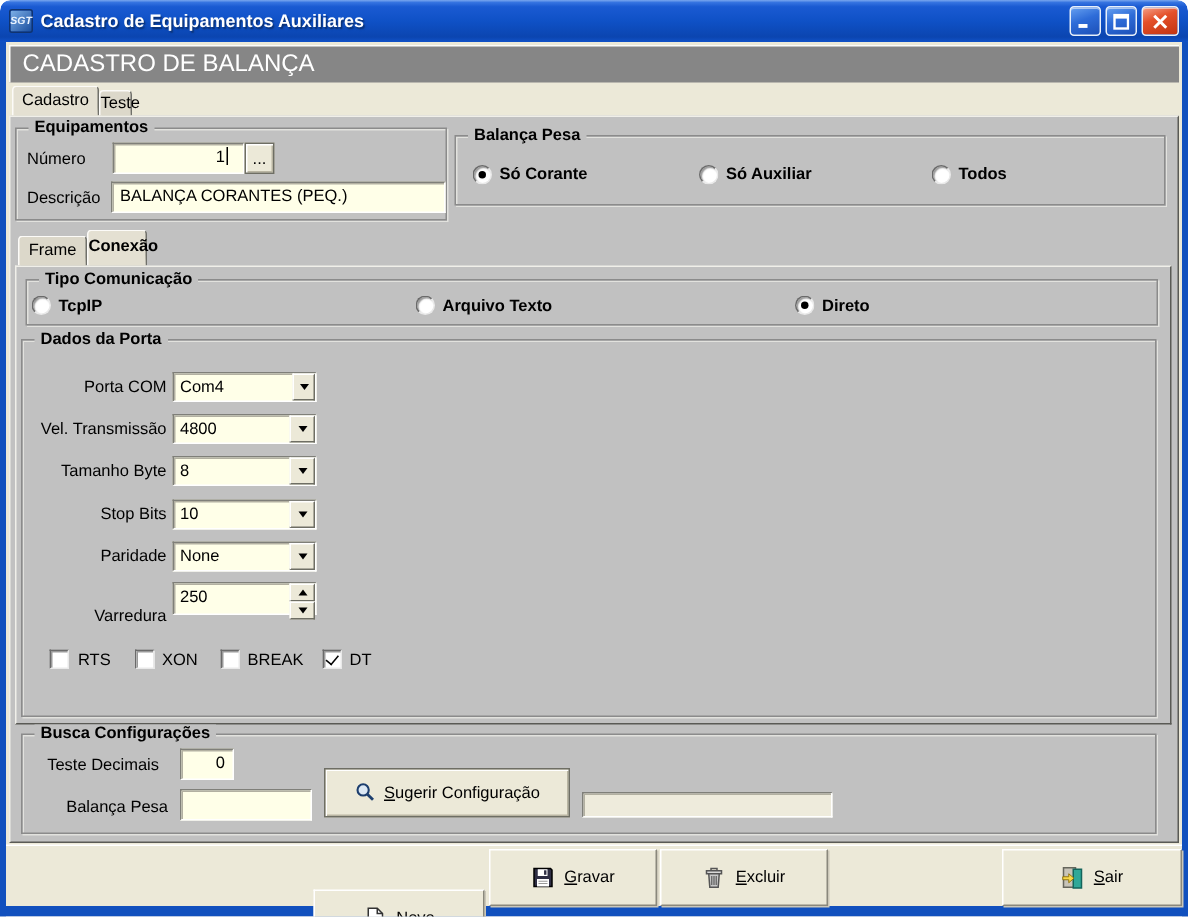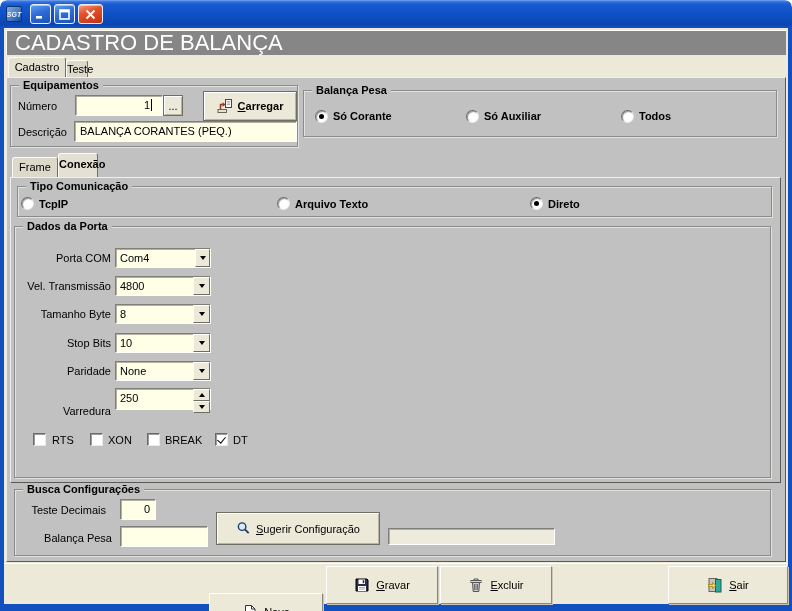--- a/index.html
+++ b/index.html
@@ -6,21 +6,21 @@
 #win{position:relative;width:792px;height:611px;font-family:"Liberation Sans",sans-serif;font-size:11px;color:#000;overflow:hidden;border-radius:7px 7px 0 0;}
 #titlebar{position:absolute;left:0;top:0;width:792px;height:28px;background:linear-gradient(180deg,#7AA7EE 0%,#3573E0 6%,#1A5AD2 16%,#0F51C6 50%,#0B45B0 88%,#1152C8 100%);border-radius:7px 7px 0 0;display:flex;align-items:center;padding:0 6px;box-sizing:border-box;}
 #appicon{width:16px;height:16px;border-radius:2px;background:linear-gradient(135deg,#7EB0E8,#1A4E9E);border:1px solid #10336E;color:#EAF3FF;font-weight:bold;font-style:italic;font-size:7px;display:flex;align-items:center;justify-content:center;margin-right:5px;box-sizing:border-box;}
 #title{color:#fff;font-weight:bold;font-size:12px;text-shadow:1px 1px 1px #0A3070;flex:1;}
 .wbtn{width:21px;height:20px;border-radius:3px;border:1px solid #E8F0FA;box-sizing:border-box;margin-left:3px;background:linear-gradient(160deg,#66A0F0 0%,#2E6CD8 45%,#1C50B8 100%);box-shadow:inset 0 1px 0 rgba(255,255,255,.5);display:flex;align-items:center;justify-content:center;}
 .wbtn.close{width:25px;background:linear-gradient(160deg,#F4A088 0%,#E4502A 40%,#C23310 100%);}
 #frameL{position:absolute;left:0;top:28px;width:4px;height:583px;background:#1150BE;}
 #frameR{position:absolute;right:0;top:28px;width:4px;height:583px;background:#1150BE;}
 #frameB{position:absolute;left:0;bottom:0;width:792px;height:7px;background:#1150BE;}
 #client{position:absolute;left:4px;top:28px;width:784px;height:576px;background:#ECE9D8;}
-#header{position:absolute;left:6px;top:30px;width:780px;height:25px;background:#868686;border-top:1px solid #FDFDFB;border-left:1px solid #FDFDFB;box-sizing:border-box;color:#fff;font-size:22px;line-height:23px;padding-left:8px;}
+#header{position:absolute;left:6px;top:30px;width:780px;height:25px;background:#868686;border-top:1px solid #FDFDFB;border-left:1px solid #FDFDFB;box-sizing:border-box;color:#fff;font-size:16px;line-height:23px;padding-left:8px;}
 .tab{position:absolute;background:#E4E0D2;border-top:1px solid #FCFBF8;border-left:1px solid #FCFBF8;border-right:1px solid #70706A;border-radius:3px 3px 0 0;text-align:center;box-sizing:border-box;z-index:3;}
 .page{position:absolute;background:#C1C1C1;border:1px solid;border-color:#F0EFE9 #5A5A55 #5A5A55 #F0EFE9;box-sizing:border-box;}
 .grp{position:absolute;border:1px solid #8B8B8B;box-shadow:1px 1px 0 #E2E2DE, inset 1px 1px 0 #E2E2DE;box-sizing:border-box;}
 .cap{position:absolute;top:-7px;left:8px;background:#C1C1C1;padding:0 4px;font-weight:bold;line-height:13px;white-space:nowrap;}
 .lbl{position:absolute;white-space:nowrap;}
 .r{text-align:right;}
 .inp{position:absolute;background:#FFFFE8;border:1px solid;border-color:#7F7F79 #FFFFFF #FFFFFF #7F7F79;box-shadow:inset 1px 1px 0 #B2B0A1;box-sizing:border-box;padding:2px 5px;line-height:15px;white-space:nowrap;overflow:hidden;}
 .caret::after{content:"";display:inline-block;width:1px;height:12px;background:#000;vertical-align:-2px;margin-left:1px;}
 .combo{position:absolute;background:#FFFFE8;border:1px solid;border-color:#7F7F79 #FFFFFF #FFFFFF #7F7F79;box-shadow:inset 1px 1px 0 #B2B0A1;box-sizing:border-box;display:flex;gap:46px;}
 .combo .val{flex:1;padding:2px 0 0 4px;line-height:14px;}
@@ -39,20 +39,21 @@
 u{text-decoration:underline;}
 svg{display:block;}
 </style>
 </head>
 <body>
 
 <div id="win">
 
   <div id="titlebar">
     <div id="appicon">SGT</div>
+    <div id="title">Cadastro de Equipamentos Auxiliares</div>
     <div class="wbtn">
         <svg width="11" height="11" viewBox="0 0 11 11">
           <rect x="1" y="7" width="6" height="2.6" fill="#fff"></rect>
         </svg>
       </div>
     <div class="wbtn">
         <svg width="11" height="11" viewBox="0 0 11 11">
           <rect x="1" y="1" width="9" height="9" fill="none" stroke="#fff" stroke-width="1.6"></rect>
           <rect x="1" y="1" width="9" height="2.4" fill="#fff"></rect>
         </svg>
@@ -73,30 +74,20 @@
   <div class="tab" style="left:8px;top:57px;width:58px;height:20px;line-height:19px;">Cadastro</div>
   <div class="tab" style="left:66px;top:60px;width:22px;height:17px;line-height:16px;background:#DCD8CA;">Teste</div>
   <div class="page" style="left:6px;top:77px;width:780px;height:485px;"></div>
 
   <div class="grp" style="left:10px;top:85px;width:288px;height:62px;">
     <div class="cap">Equipamentos</div>
   </div>
   <div class="lbl" style="left:18px;top:100px;">Número</div>
   <div class="inp r caret" style="left:75px;top:95px;width:88px;height:21px;padding-right:10px;">1</div>
   <div class="btn3d" style="left:163px;top:95px;width:20px;height:21px;">...</div>
-  <div class="btn3d" style="left:203px;top:91px;width:94px;height:30px;font-weight:bold;">
-    <svg width="16" height="16" viewBox="0 0 16 16">
-        <rect x="1" y="11.5" width="8.5" height="3" fill="#E6E2D4" stroke="#66665C" stroke-width="1"></rect>
-        <rect x="8.5" y="1.5" width="6" height="8" fill="#fff" stroke="#444" stroke-width="1"></rect>
-        <path d="M9.8 3.5h3.4M9.8 5h3.4M9.8 6.5h3.4" stroke="#999" stroke-width="0.8"></path>
-        <path d="M3.5 11V6.5h2.2" fill="none" stroke="#993322" stroke-width="1.5"></path>
-        <path d="M5.5 4.2l3.2 2.3-3.2 2.3z" fill="#993322"></path>
-      </svg>
-    <span><u>C</u>arregar</span>
-  </div>
   <div class="lbl" style="left:18px;top:126px;">Descrição</div>
   <div class="inp" style="left:74px;top:121px;width:223px;height:21px;">BALANÇA CORANTES (PEQ.)</div>
 
   <div class="grp" style="left:303px;top:90px;width:474px;height:47px;">
     <div class="cap">Balança Pesa</div>
   </div>
   <div class="radio checked" style="left:315px;top:110px;"></div>
   <div class="lbl" style="left:333px;top:110px;font-weight:bold;">Só Corante</div>
   <div class="radio" style="left:466px;top:110px;"></div>
   <div class="lbl" style="left:484px;top:110px;font-weight:bold;">Só Auxiliar</div>

